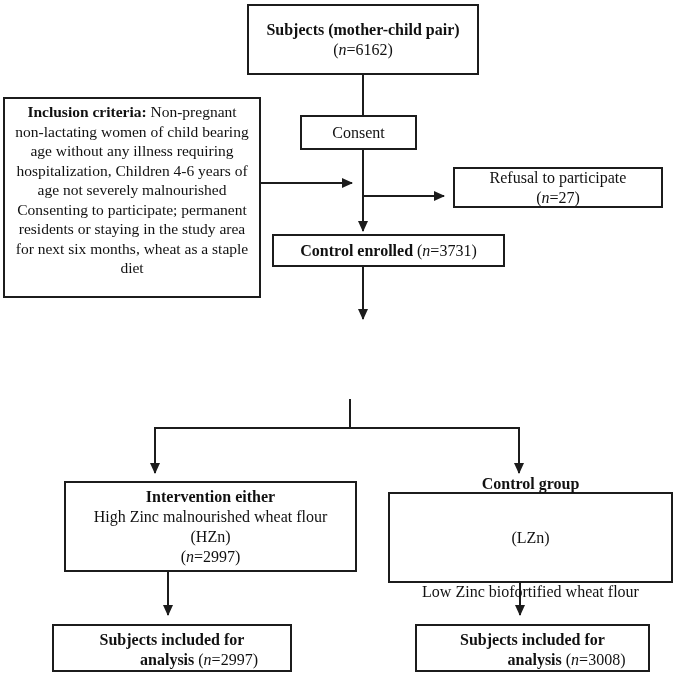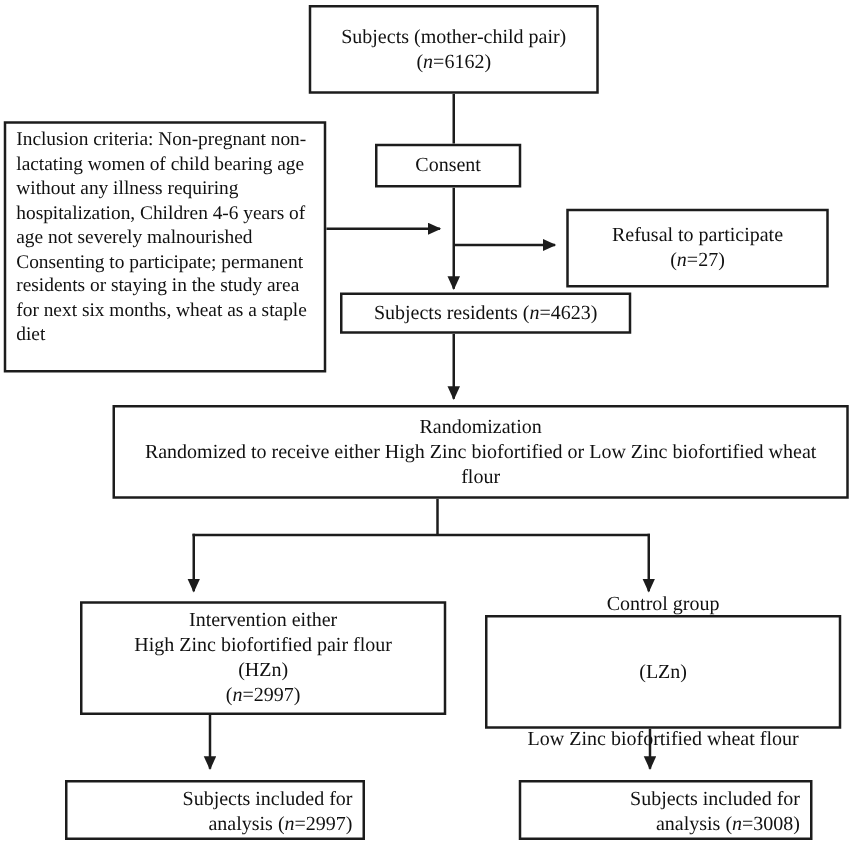--- a/index.html
+++ b/index.html
@@ -6,37 +6,37 @@
   .figure{
     position:relative;width:685px;height:676px;background:#ffffff;
     font-family:"Liberation Serif","DejaVu Serif",serif;color:#111111;
     overflow:hidden;
   }
   .box{
     position:absolute;box-sizing:border-box;background:#ffffff;
     border:2px solid #1c1c1c;font-size:16px;line-height:20px;
     text-align:center;display:flex;flex-direction:column;justify-content:center;
   }
-  .bold{font-weight:normal;}
+  .bold{font-weight:bold;}
   .inline{display:inline;}
   
   .screened{left:247px;top:4px;width:232px;height:71px;}
   .consent{left:300px;top:115px;width:117px;height:35px;}
   .inclusion{
     left:3px;top:97px;width:258px;height:201px;
-    text-align:left;justify-content:flex-start;display:block;
+    text-align:center;justify-content:flex-start;display:block;
     padding:3px 8px;font-size:15.5px;line-height:19.5px;
   }
-  .refusal{left:453px;top:167px;width:210px;height:63px;}
+  .refusal{left:453px;top:167px;width:210px;height:41px;}
   .enrolled{left:272px;top:234px;width:233px;height:33px;}
   .randomization{left:90px;top:324px;width:589px;height:75px;padding:0 10px;}
   .intervention{left:64px;top:481px;width:293px;height:91px;}
   .control{left:388px;top:492px;width:285px;height:91px;gap:34px;}
   .analysis{
-    text-align:right;display:block;padding:4px 8px;
+    text-align:center;display:block;padding:4px 8px;
   }
   .analysis-left{left:52px;top:624px;width:240px;height:48px;}
   .analysis-right{left:415px;top:624px;width:235px;height:48px;}
   .indent-left{padding-left:54px;}
   .indent-right{padding-left:68px;}
   .connectors{position:absolute;left:0;top:0;width:685px;height:676px;pointer-events:none;}
   .connectors line{stroke:#1c1c1c;stroke-width:2;}
 </style>
 </head>
 <body>
@@ -74,31 +74,27 @@
   <div class="box inclusion">
     <span class="bold inline">Inclusion criteria:</span><span class="inline"> Non-pregnant non-lactating women of child bearing age without any illness requiring hospitalization, Children 4-6 years of age not severely malnourished Consenting to participate; permanent residents or staying in the study area for next six months, wheat as a staple diet</span>
   </div>
 
   <div class="box refusal">
     <div>Refusal to participate</div>
     <div><span class="inline">(</span><i class="inline">n</i><span class="inline">=27)</span></div>
   </div>
 
   <div class="box enrolled">
-    <div><span class="bold inline">Subjects residents</span><span class="inline"> (</span><i class="inline">n</i><span class="inline">=4623)</span></div>
+    <div><span class="bold inline">Control enrolled</span><span class="inline"> (</span><i class="inline">n</i><span class="inline">=3731)</span></div>
   </div>
 
-  <div class="box randomization">
-    <div class="bold">Randomization</div>
-    <div>Randomized to receive either High Zinc biofortified or Low Zinc biofortified wheat flour</div>
-  </div>
 
   <div class="box intervention">
     <div class="bold">Intervention either</div>
-    <div>High Zinc biofortified pair flour</div>
+    <div>High Zinc malnourished wheat flour</div>
     <div>(HZn)</div>
     <div><span class="inline">(</span><i class="inline">n</i><span class="inline">=2997)</span></div>
   </div>
 
   <div class="box control">
     <div class="bold">Control group</div>
     <div>(LZn)</div>
     <div>Low Zinc biofortified wheat flour</div>
   </div>
 

